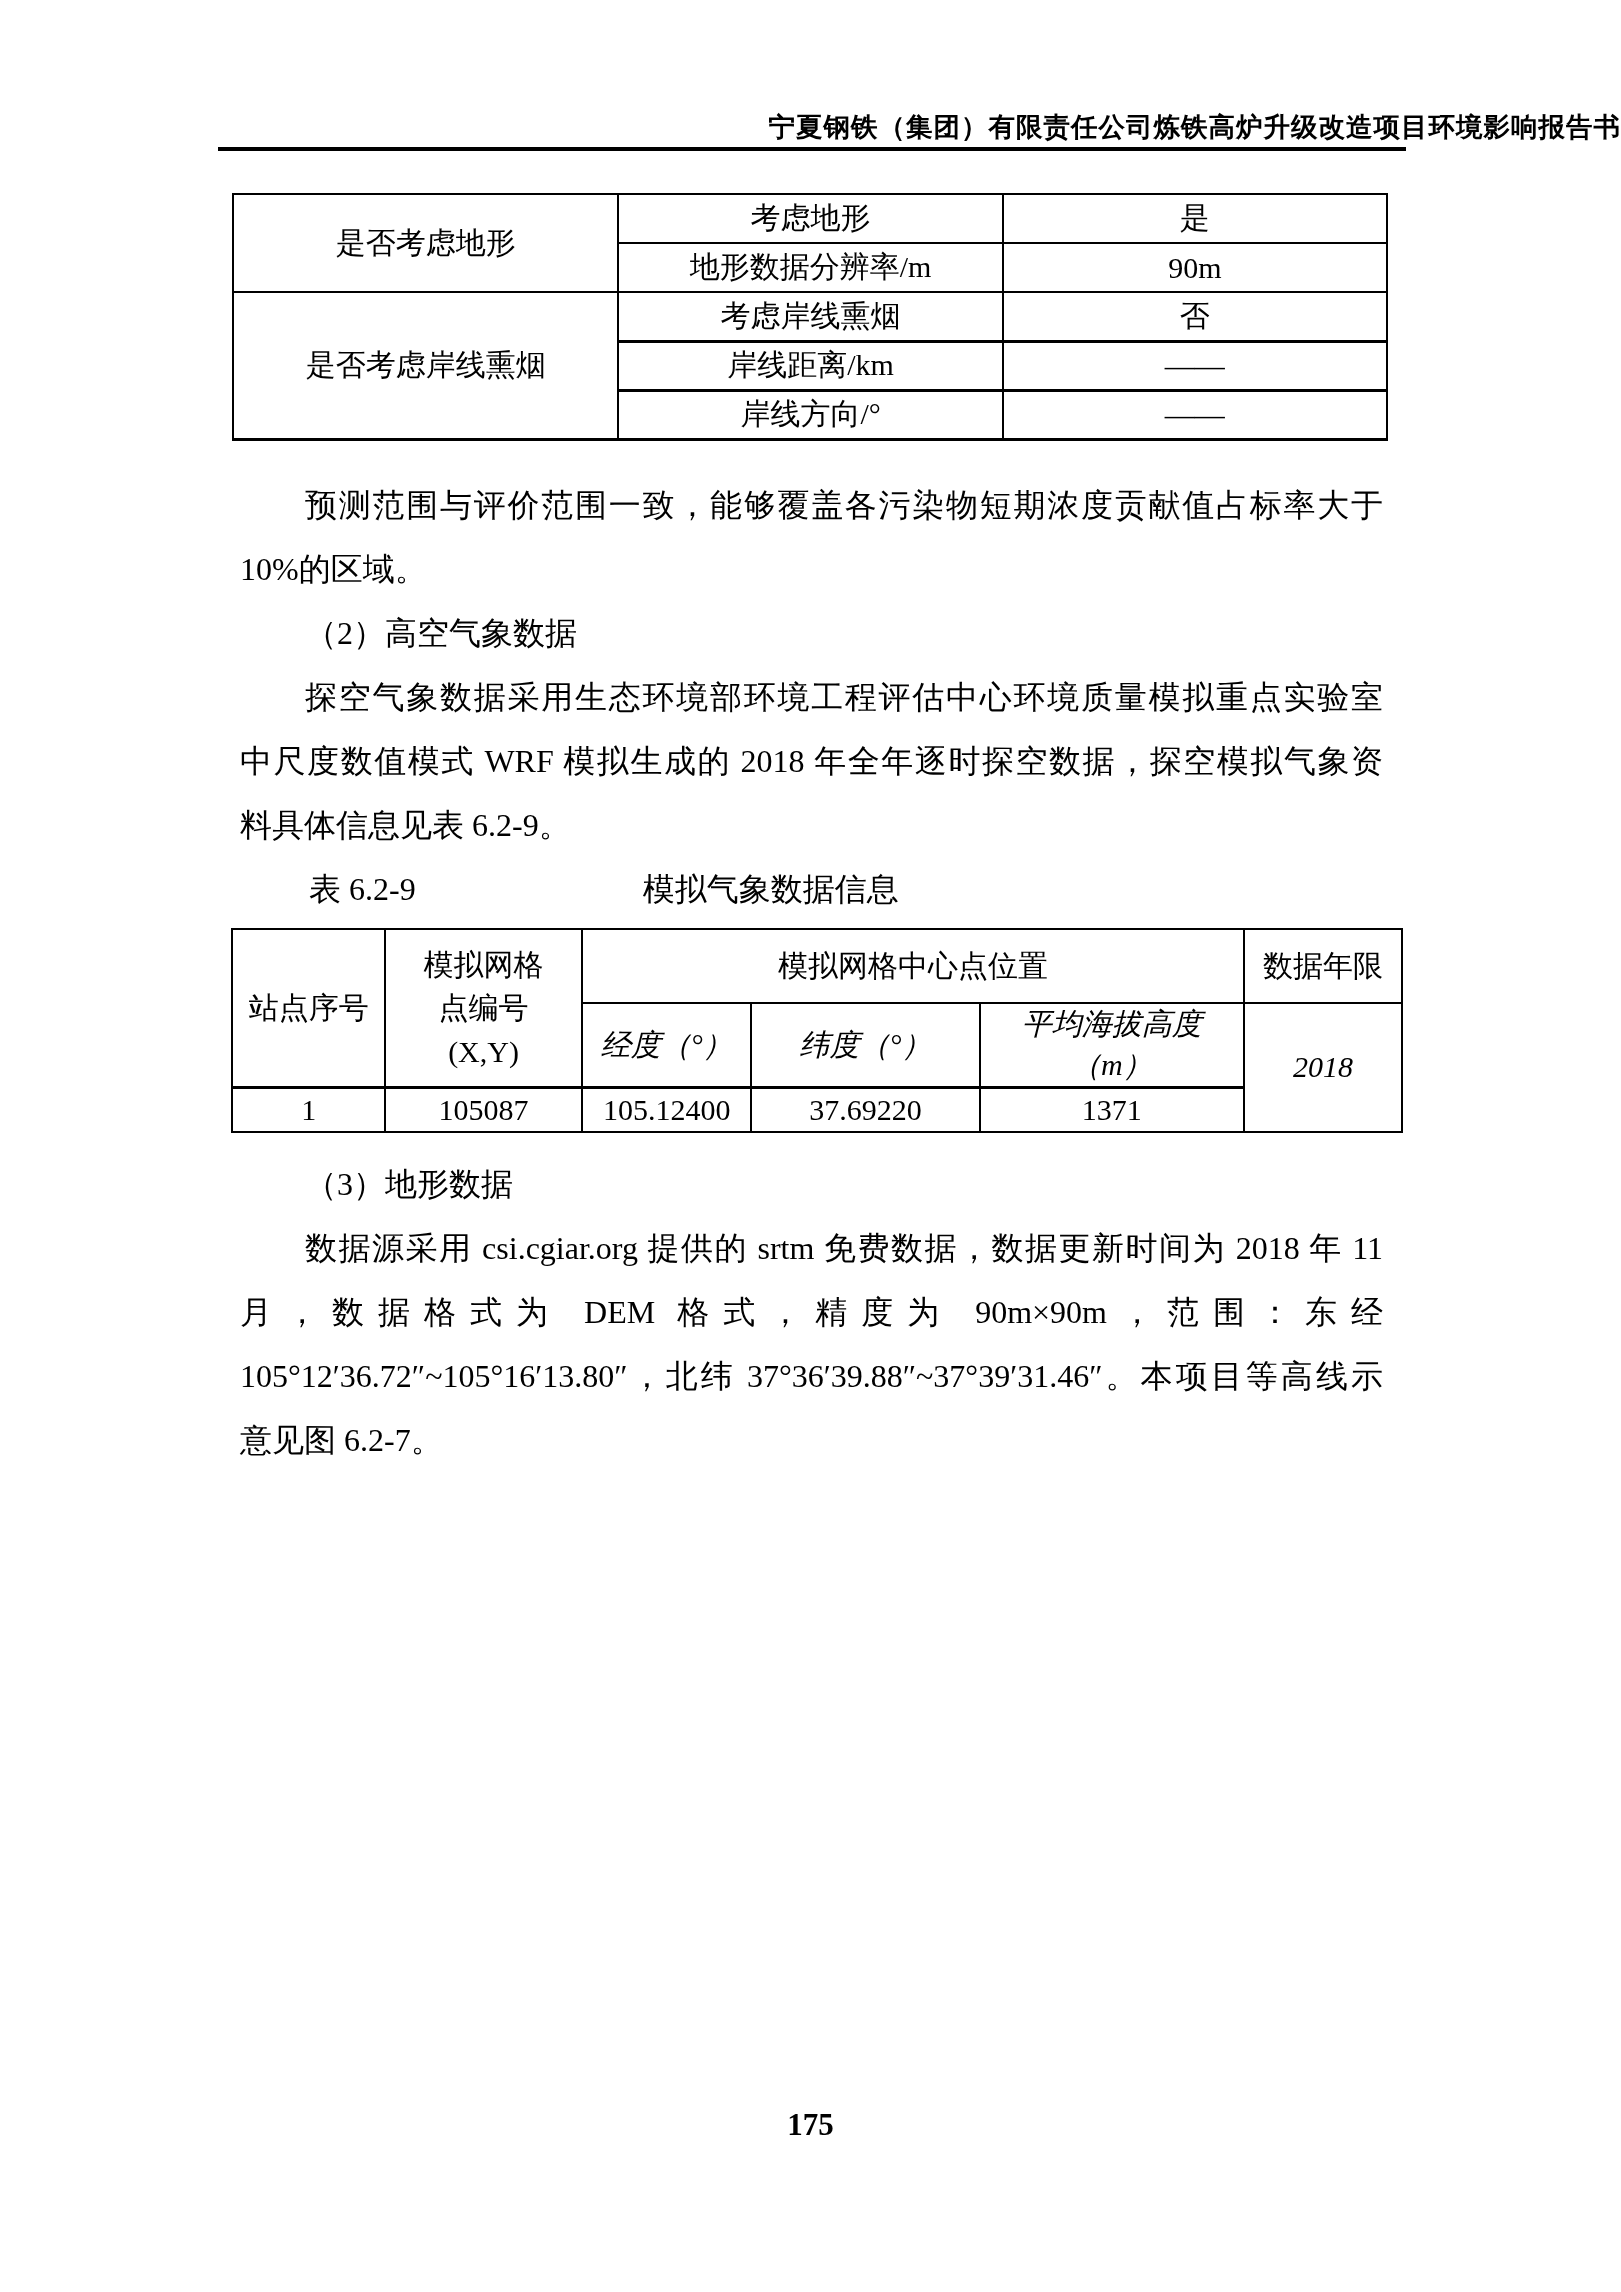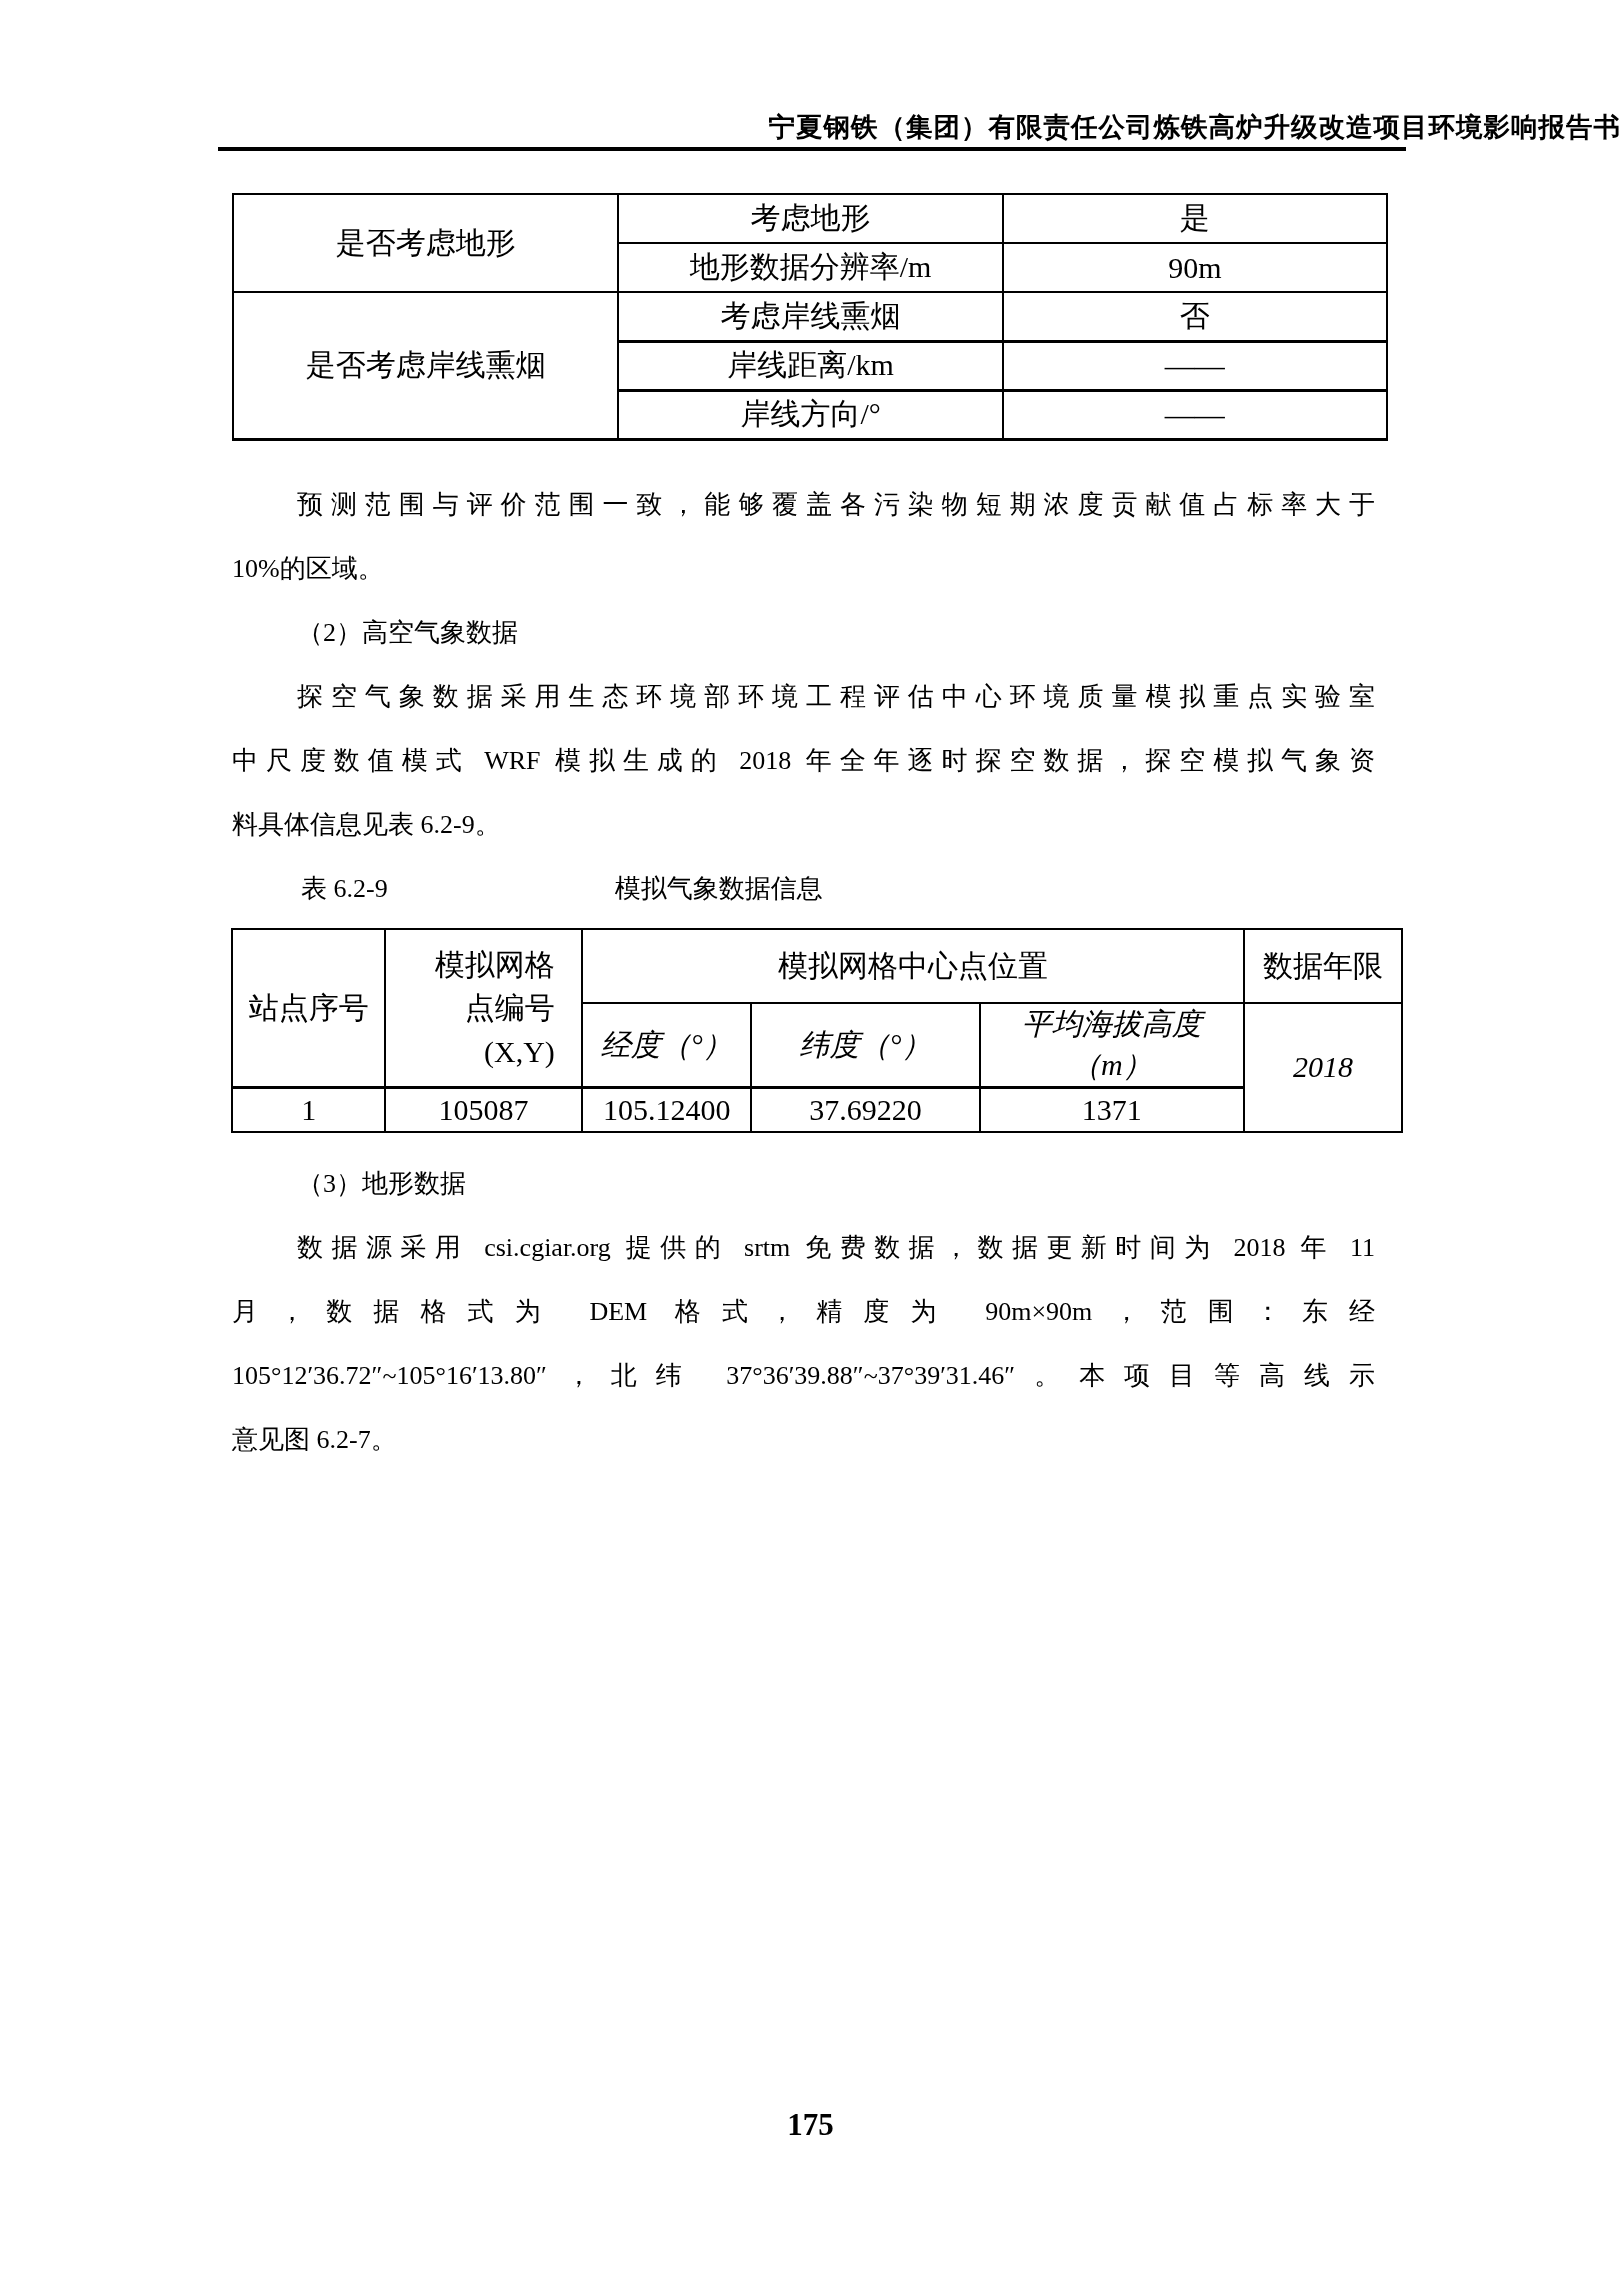--- a/index.html
+++ b/index.html
@@ -46,25 +46,25 @@
   .t2{
     position:absolute;left:231px;top:928px;
     width:1172px;
     border:2px solid #000;
   }
   .t2 tr.r1{height:74px;}
   .t2 tr.r2{height:72px;font-style:italic;}
   .t2 tr.r3{height:44px;}
   .t2 td.bb4{border-bottom-width:3.9px;}
   .t2 td.bl3{border-left-width:2.9px;}
-  .t2 td.wrapcell{padding:0 26px;line-height:1.45;text-align:right;}
+  .t2 td.wrapcell{padding:0 26px;line-height:1.45;}
   
   .textblock{
-    position:absolute;left:232px;width:1143px;
-    font-size:26px;
+    position:absolute;left:240px;width:1143px;
+    font-size:32px;
   }
   .tb1{top:473px;}
   .tb2{top:1152px;}
   .line{
     height:64px;line-height:64px;
     white-space:nowrap;
   }
   .indent{padding-left:65px;}
   .just{
     white-space:normal;

